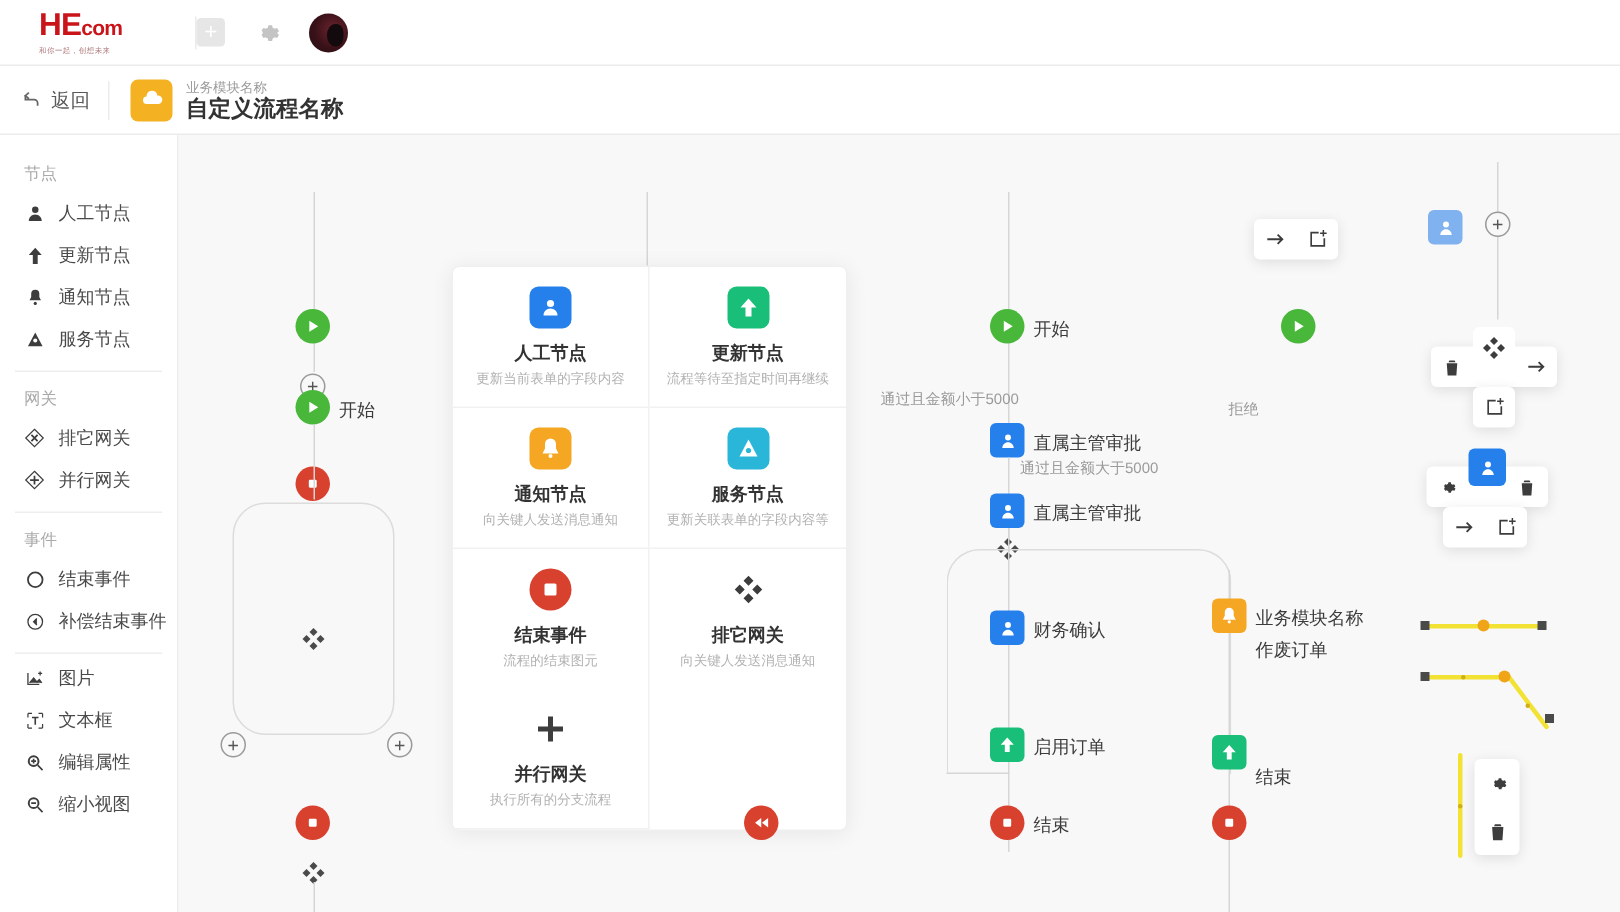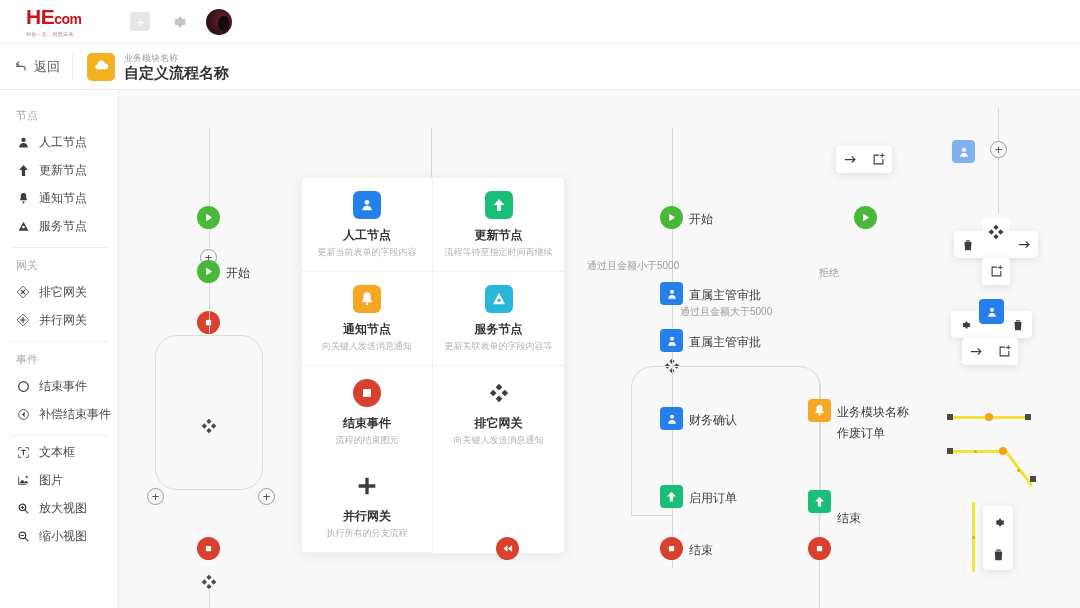--- a/index.html
+++ b/index.html
@@ -287,45 +287,45 @@
             <circle cx="12" cy="12" r="9"></circle>
             <path d="M14 8l-4 4 4 4" fill="#3d3d3d"></path>
           </svg>
         </span>
       <span>补偿结束事件</span>
     </div>
 
     <div class="sb-div"></div>
     <div class="sb-item">
       <span class="sb-ic">
-          <svg width="13" height="13" viewBox="0 0 24 24" fill="none" stroke="#3d3d3d" stroke-width="1.5">
-            <path d="M3 3h5M16 3h5M3 21h5M16 21h5M3 3v5M21 3v5M3 16v5M21 16v5"></path>
-            <path d="M8 8h8M12 8v9" stroke-width="2"></path>
-          </svg>
-        </span>
-      <span>文本框</span>
-    </div>
-    <div class="sb-item">
-      <span class="sb-ic">
           <svg width="13" height="13" viewBox="0 0 24 24" fill="none" stroke="#3d3d3d" stroke-width="1.6">
             <path d="M3 5v14h14"></path>
             <path d="M5 17l5-6 4 5 3-3 3 4" fill="#3d3d3d"></path>
             <path d="M18 3v5M15.5 5.5h5"></path>
           </svg>
         </span>
       <span>图片</span>
     </div>
     <div class="sb-item">
       <span class="sb-ic">
+          <svg width="13" height="13" viewBox="0 0 24 24" fill="none" stroke="#3d3d3d" stroke-width="1.5">
+            <path d="M3 3h5M16 3h5M3 21h5M16 21h5M3 3v5M21 3v5M3 16v5M21 16v5"></path>
+            <path d="M8 8h8M12 8v9" stroke-width="2"></path>
+          </svg>
+        </span>
+      <span>文本框</span>
+    </div>
+    <div class="sb-item">
+      <span class="sb-ic">
           <svg width="13" height="13" viewBox="0 0 24 24" fill="none" stroke="#3d3d3d" stroke-width="2.4">
             <circle cx="10" cy="10" r="6"></circle>
             <path d="M15 15l6 6M10 7v6M7 10h6" stroke-width="2"></path>
           </svg>
         </span>
-      <span>放大视图</span>
+      <span>编辑属性</span>
     </div>
     <div class="sb-item">
       <span class="sb-ic">
           <svg width="13" height="13" viewBox="0 0 24 24" fill="none" stroke="#3d3d3d" stroke-width="2.4">
             <circle cx="10" cy="10" r="6"></circle>
             <path d="M15 15l6 6M7 10h6" stroke-width="2"></path>
           </svg>
         </span>
       <span>缩小视图</span>
     </div>

